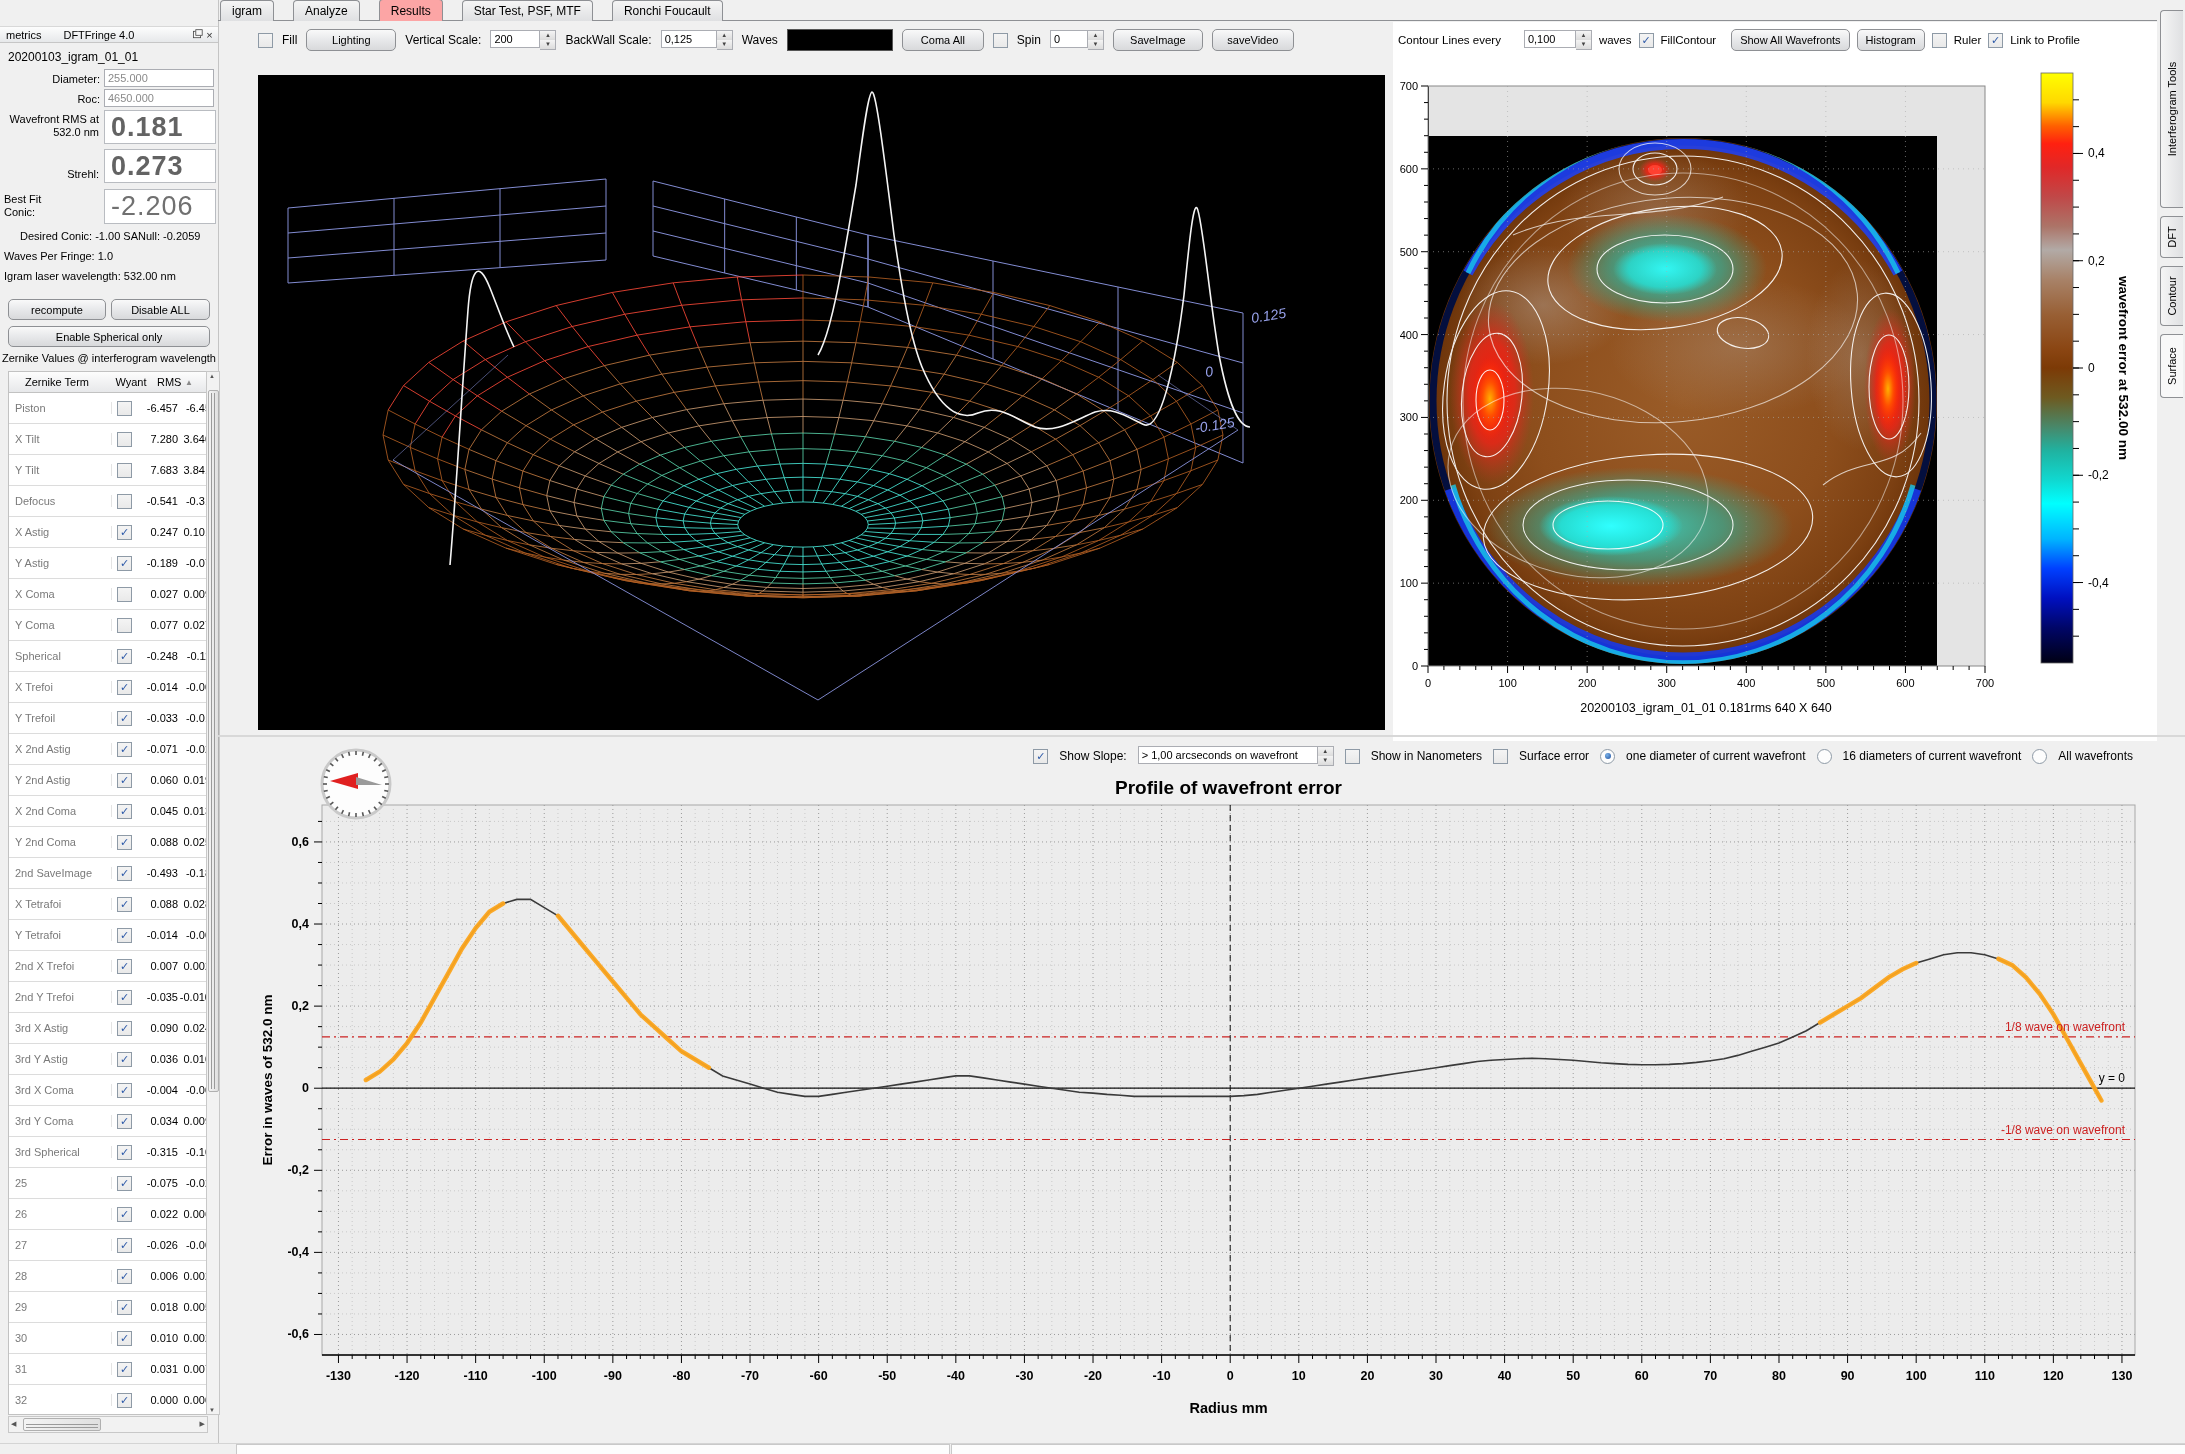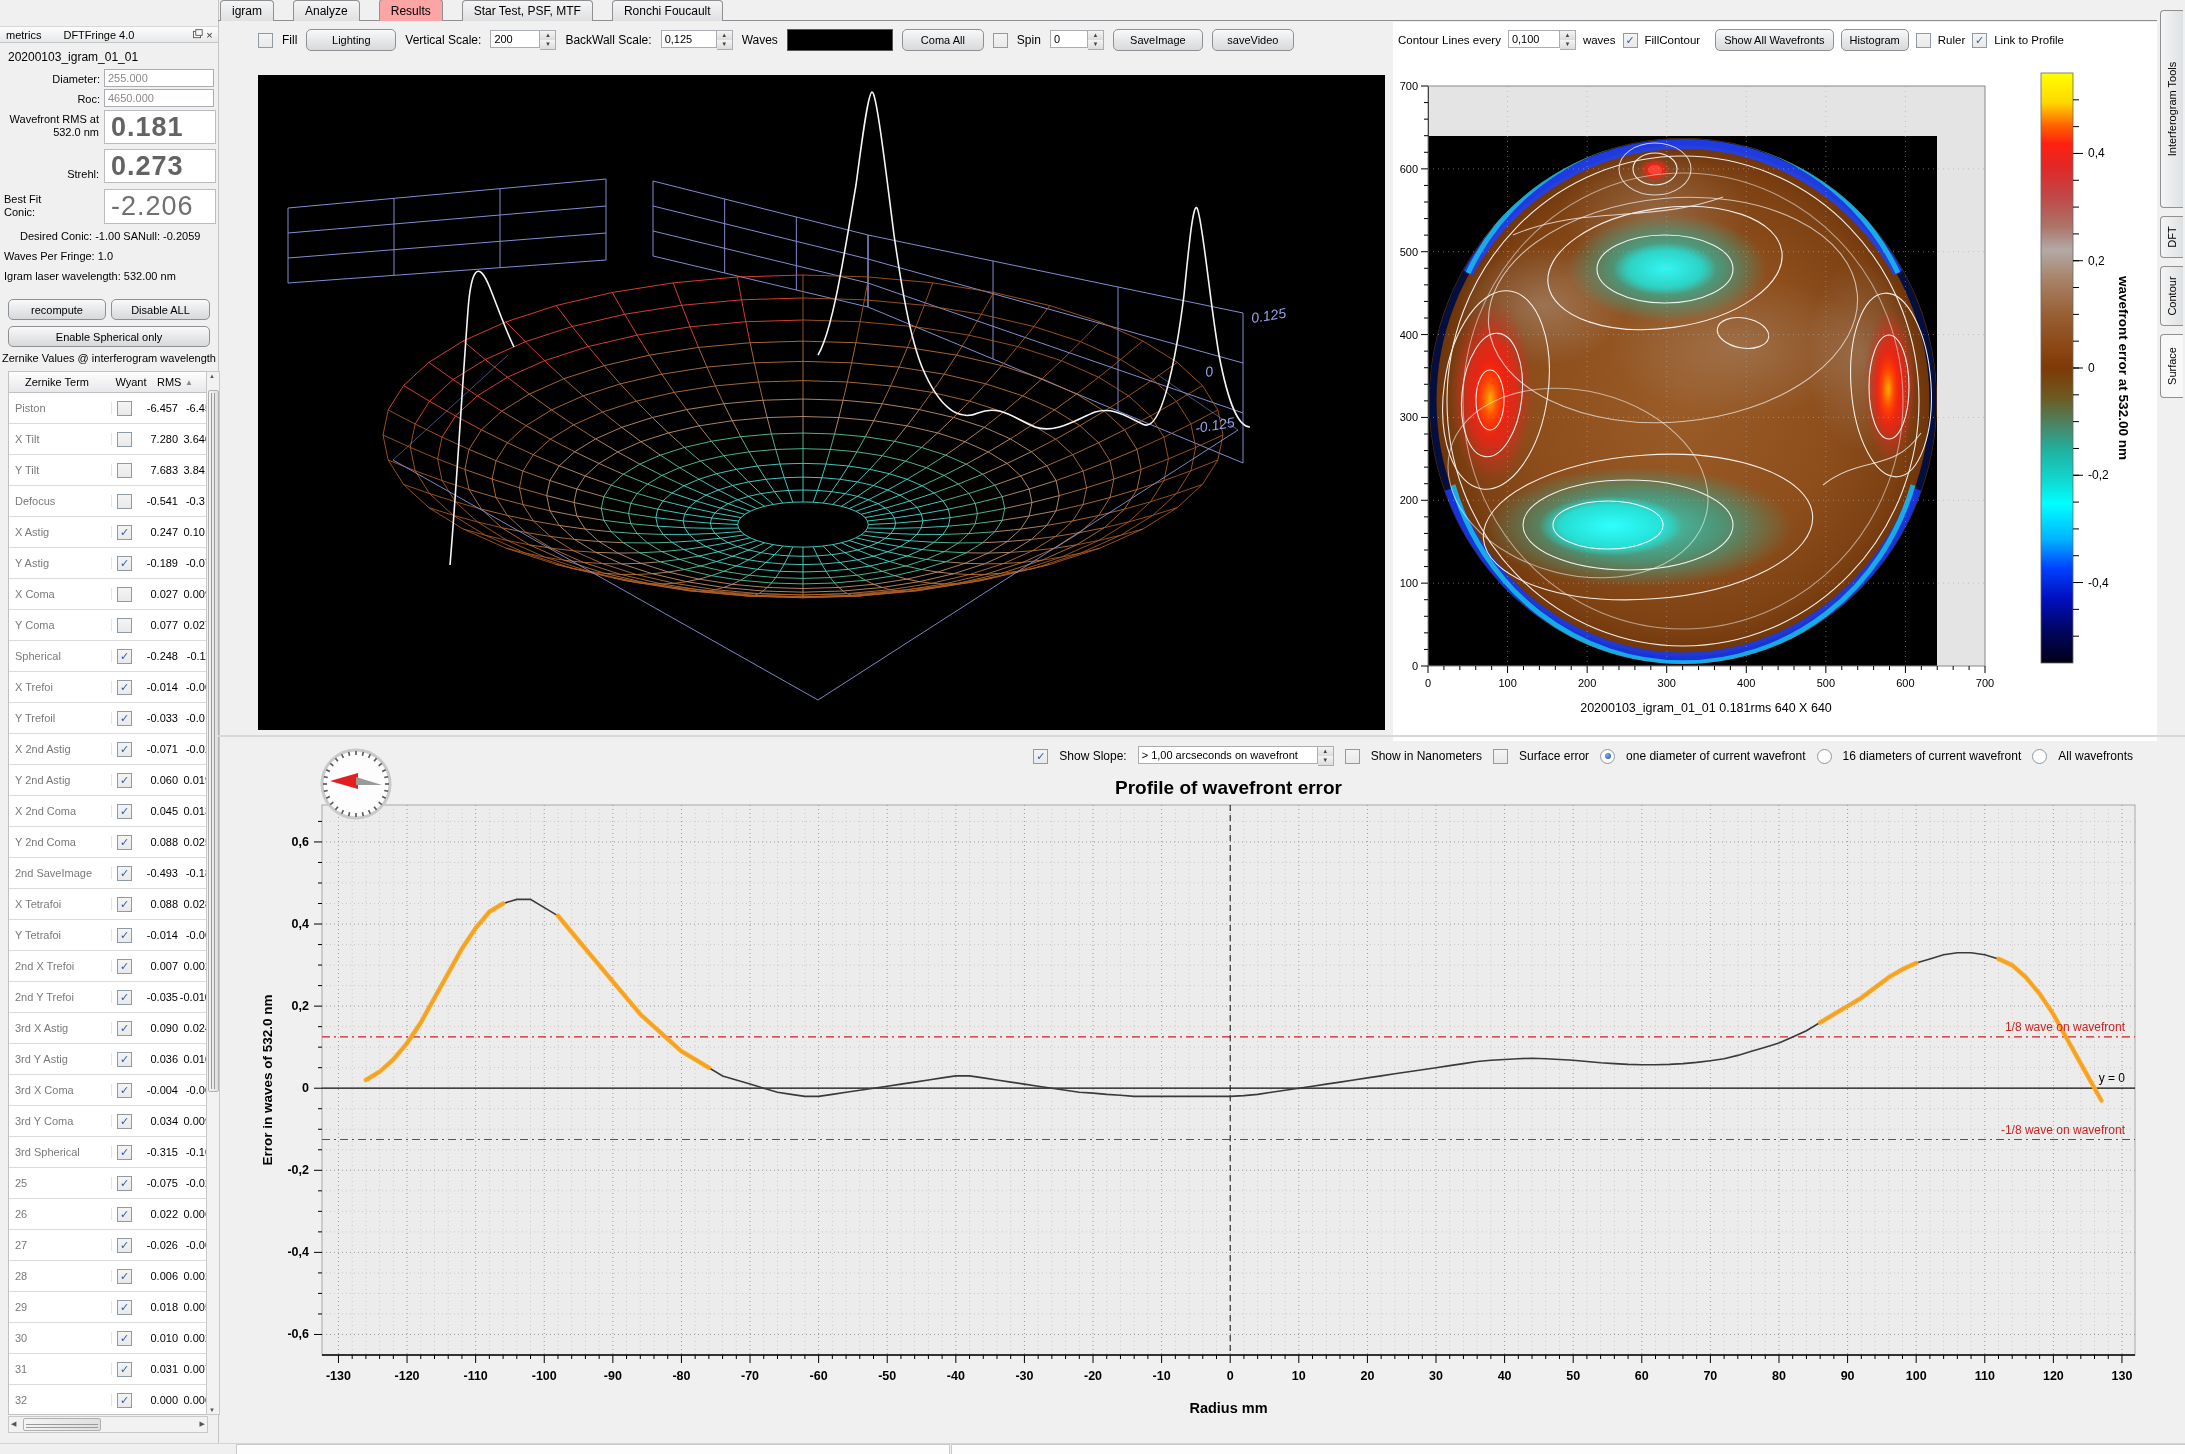--- a/index.html
+++ b/index.html
@@ -1510,21 +1510,21 @@
     <text x="994" y="248" transform="rotate(-9 994 248)">0.125</text>
     <text x="948" y="302" transform="rotate(-9 948 302)">0</text>
     <text x="938" y="358" transform="rotate(-9 938 358)">-0.125</text>
   </g>
 </svg>
 
 <div class="abs" id="contour-panel" style="left:1393px;top:22px;width:764px;height:719px;background:#fff;">
   <div class="toolrow" style="position:absolute;left:5px;top:7px;gap:7px;font-size:11.5px;">
     <span class="lbl">Contour Lines every</span>
     <span style="display:flex;">
-        <span class="tbox" style="width:44px;height:16px;color:#000;">0,100</span>
+        <span class="tbox" style="width:44px;height:16px;color:#000;margin-left:16px;">0,100</span>
         <span class="spin" style="height:18px;">
           <span>▲</span>
           <span>▼</span>
         </span>
       </span>
     <span class="lbl">waves</span>
     <span class="cbk">✓</span>
     <span class="lbl">FillContour</span>
     <span class="btn" style="height:20px;padding:0 8px;margin-left:8px;">Show All Wavefronts</span>
     <span class="btn" style="height:20px;padding:0 8px;">Histogram</span>

